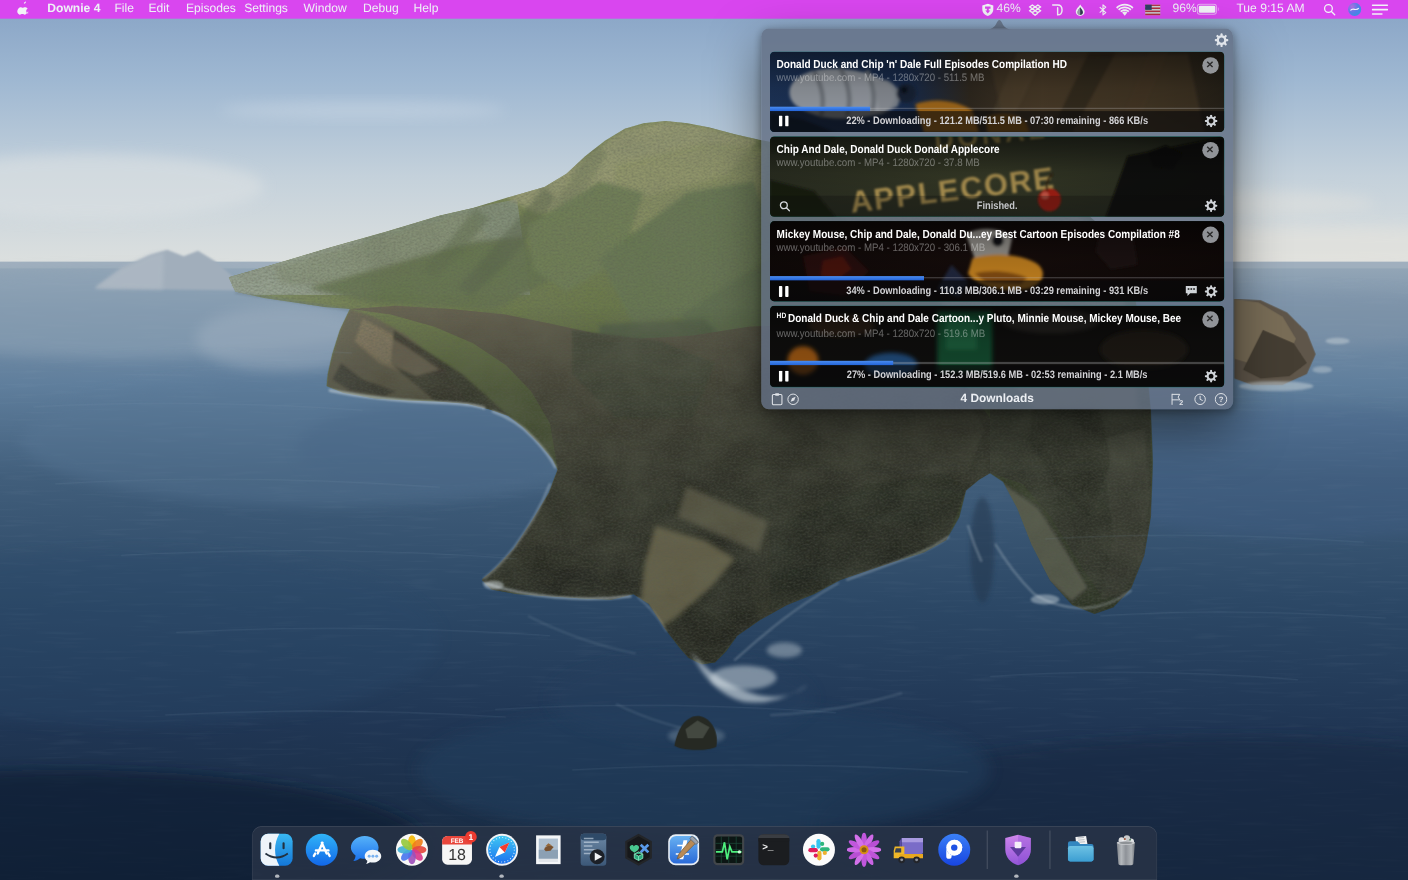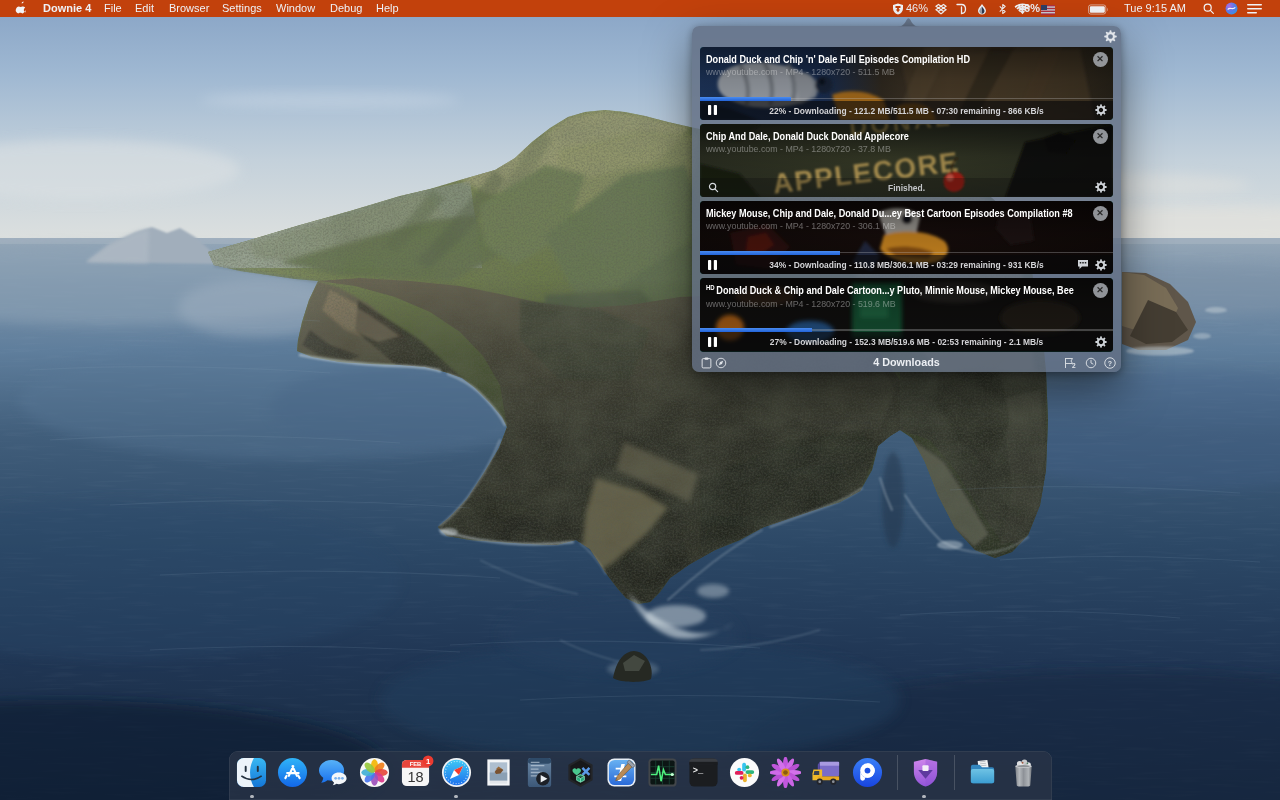--- a/index.html
+++ b/index.html
@@ -2,21 +2,21 @@
 <html><head>
 <meta charset="utf-8">
 <style>
   * { margin:0; padding:0; box-sizing:border-box; }
   html,body { width:1280px; height:800px; overflow:hidden; }
   body { position:relative; font-family:"Liberation Sans", sans-serif; background:#2c4564; }
   #wall { position:absolute; left:0; top:0; }
 
   
   #menubar { position:absolute; left:0; top:0; width:1280px; height:17px;
-    background:#c2410c; color:#eef1f6; font-size:11px; }
+    background:#d946ef; color:#eef1f6; font-size:11px; }
   #menubar .mi { position:absolute; top:0; height:17px; line-height:17px; white-space:nowrap; }
 
   
   #arrow { position:absolute; left:897px; top:16.5px; width:23px; height:10px; }
   #popwin { position:absolute; left:692px; top:26px; width:429px; height:346px;
     border-radius:7px; background:rgba(97,110,130,0.82);
     box-shadow:0 18px 45px rgba(0,0,0,0.5), 0 2px 8px rgba(0,0,0,0.35);
     }
   #cards { position:absolute; left:8px; top:20.5px; width:413px; }
   .card { position:relative; width:413px; height:73.5px; margin-bottom:3.7px;
@@ -275,21 +275,21 @@
 
 <div id="menubar">
   <span class="mi" style="left:15px;top:-0.5px">
     <svg width="13" height="17" viewBox="0 0 13 16">
         <path d="M9.3 1.1c.1.6-.2 1.3-.6 1.8-.5.5-1.2.9-1.8.8-.1-.6.2-1.3.6-1.7C8 1.4 8.8 1.1 9.3 1.1zM11.7 11.8c-.4.9-.6 1.3-1.1 2-.7 1-1.6 2.3-2.8 2.3-1 0-1.3-.7-2.7-.7-1.4 0-1.7.7-2.7.7-1.2 0-2-1.2-2.7-2.2C-1.2 11.2.9 7.6 3 7.5c1 0 1.9.7 2.5.7.6 0 1.7-.8 2.9-.7.5 0 1.9.2 2.8 1.5-.1 0-1.7 1-1.7 2.9 0 2.3 2 3 2.2 3z" transform="scale(0.8) translate(1.5,0)" fill="#f2f4f7"></path>
       </svg>
   </span>
   <span class="mi" style="left:43px;font-weight:bold">Downie 4</span>
   <span class="mi" style="left:104px">File</span>
   <span class="mi" style="left:135px">Edit</span>
-  <span class="mi" style="left:169px">Browser</span>
+  <span class="mi" style="left:169px">Episodes</span>
   <span class="mi" style="left:222px">Settings</span>
   <span class="mi" style="left:276px">Window</span>
   <span class="mi" style="left:330px">Debug</span>
   <span class="mi" style="left:376px">Help</span>
 
   <span class="mi" style="left:892px;top:2.5px"><svg width="12" height="12" viewBox="0 0 24 24">
         <path d="M12 1 L22 4 L22 11 C22 17 18 21.5 12 23 C6 21.5 2 17 2 11 L2 4 Z M12 6 L7 6 L7 10 L10.2 10 L10.2 13 L7.5 13 L12 18.5 L16.5 13 L13.8 13 L13.8 10 L17 10 L17 6 Z" fill="#f2f4f7" fill-rule="evenodd"></path>
       </svg></span>
   <span class="mi" style="left:906px;font-weight:normal">46%</span>
   <span class="mi" style="left:935px;top:2.5px"><svg width="12" height="12" viewBox="0 0 24 24" fill="none" stroke="#f2f4f7" stroke-width="2.4">
@@ -317,21 +317,21 @@
         <path d="M12 2 C16.4 2 20.4 3.8 23.3 6.6 L21.8 8.4 C19.3 6 15.8 4.4 12 4.4 C8.2 4.4 4.7 6 2.2 8.4 L0.7 6.6 C3.6 3.8 7.6 2 12 2 Z" fill="#f2f4f7"></path>
       </svg></span>
   <span class="mi" style="left:1041px;top:3px"><svg width="14" height="10" viewBox="0 0 14 10">
         <rect width="14" height="10" fill="#c8cdd4"></rect>
         <rect y="0" width="14" height="1.4" fill="#b03040"></rect>
         <rect y="2.8" width="14" height="1.4" fill="#b03040"></rect>
         <rect y="5.6" width="14" height="1.4" fill="#b03040"></rect>
         <rect y="8.4" width="14" height="1.6" fill="#b03040"></rect>
         <rect width="6" height="5" fill="#2f3f66"></rect>
       </svg></span>
-  <span class="mi" style="left:1018px;font-weight:bold">96%</span>
+  <span class="mi" style="left:1066px;font-weight:normal">96%</span>
   <span class="mi" style="left:1088px;top:3px"><svg width="21" height="11" viewBox="0 0 23 11">
         <rect x="0.5" y="0.5" width="19" height="10" rx="2.5" fill="none" stroke="#f2f4f7" stroke-opacity="0.6"></rect>
         <rect x="2" y="2" width="16.4" height="7" rx="1.3" fill="#f2f4f7"></rect>
         <path d="M21 3.5 C22 3.8 22 7.2 21 7.5 Z" fill="#f2f4f7" fill-opacity="0.6"></path>
       </svg></span>
   <span class="mi" style="left:1124px;font-weight:normal">Tue 9:15 AM</span>
   <span class="mi" style="left:1202px;top:2px"><svg width="13" height="13" viewBox="0 0 24 24" fill="none" stroke="#f2f4f7" stroke-width="2.2">
         <circle cx="10.5" cy="10.5" r="6.5"></circle>
         <path d="M15.5 15.5 L21 21" stroke-linecap="round"></path>
       </svg></span>

